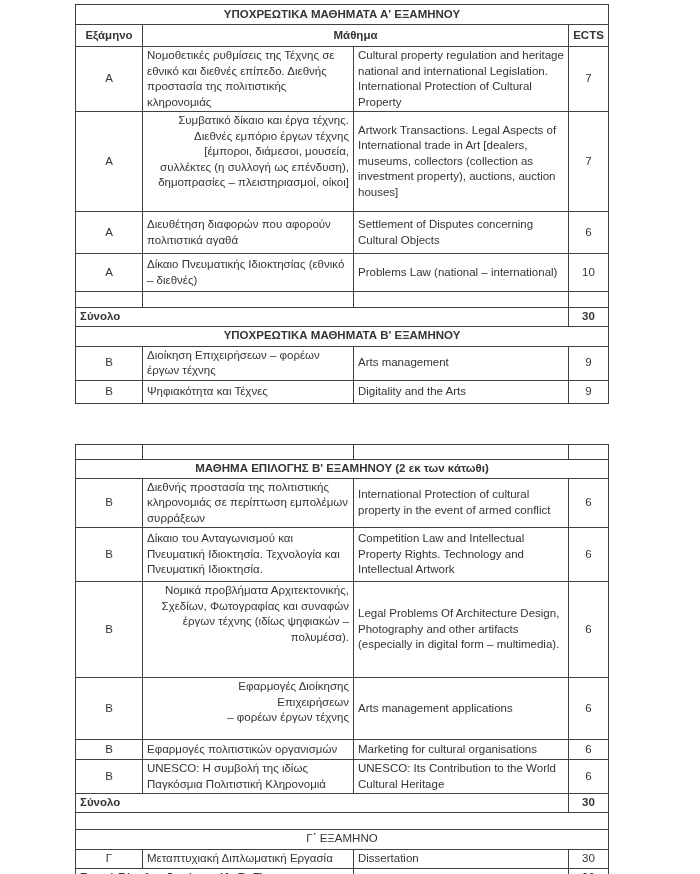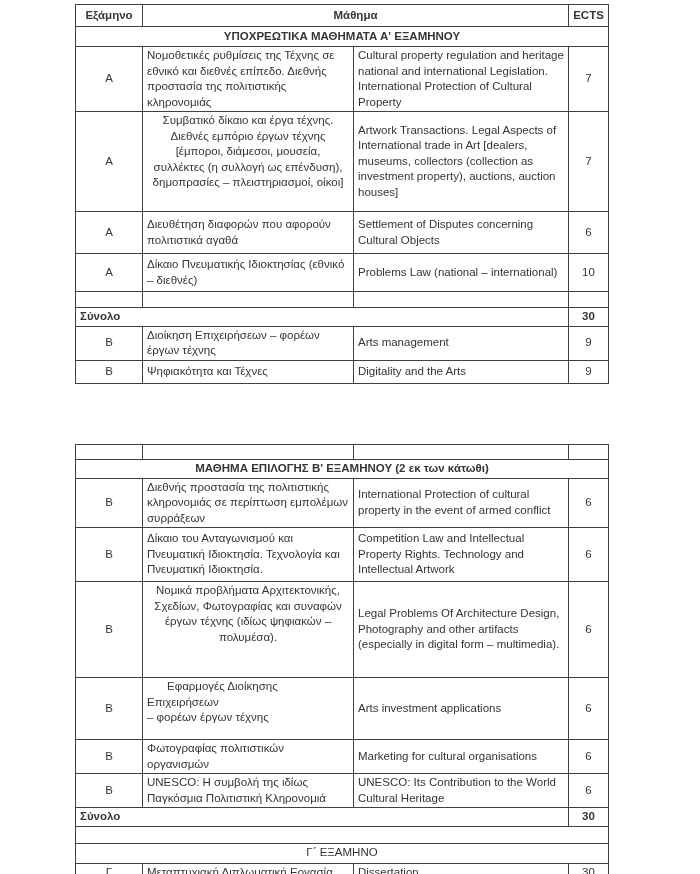--- a/index.html
+++ b/index.html
@@ -32,42 +32,42 @@
     padding:1px 4px;
     vertical-align:middle;
     white-space:pre-line;
     overflow:hidden;
   }
   .c{text-align:center;}
   .b{font-weight:bold;}
   .bi{font-weight:bold;}
   .sec{font-weight:bold;text-align:center;}
   .secplain{text-align:center;}
-  .vtop{vertical-align:top;}
+  .vtop{vertical-align:top;text-align:right;}
   .indent{text-indent:20px;}
   .ects{text-align:center;}
 </style>
 </head>
 <body>
 
 <table id="table1">
   <colgroup>
     <col style="width:67px">
       <col style="width:211px">
       <col style="width:215px">
       <col style="width:40px">
   </colgroup>
   <tbody>
-      <tr style="height:22px">
+      <tr style="height:20px">
+    <td class="sec" colspan="4">ΥΠΟΧΡΕΩΤΙΚΑ ΜΑΘΗΜΑΤΑ Α' ΕΞΑΜΗΝΟΥ</td>
+  </tr>
+  <tr style="height:22px">
     <td class="b c">Εξάμηνο</td>
     <td class="b c" colspan="2">Μάθημα</td>
     <td class="b c">ECTS</td>
-  </tr>
-  <tr style="height:20px">
-    <td class="sec" colspan="4">ΥΠΟΧΡΕΩΤΙΚΑ ΜΑΘΗΜΑΤΑ Α' ΕΞΑΜΗΝΟΥ</td>
   </tr>
   <tr style="height:64px">
     <td class="c">Α</td>
     <td>Νομοθετικές ρυθμίσεις της Τέχνης σε
 εθνικό και διεθνές επίπεδο. Διεθνής
 προστασία της πολιτιστικής κληρονομιάς</td>
     <td>Cultural property regulation and heritage
 national and international Legislation.
 International Protection of Cultural
 Property</td>
@@ -104,20 +104,23 @@
   </tr>
   <tr style="height:16px">
     <td></td>
     <td></td>
     <td></td>
     <td></td>
   </tr>
   <tr style="height:17px">
     <td class="bi" colspan="3">Σύνολο</td>
     <td class="bi ects">30</td>
+  </tr>
+  <tr style="height:20px">
+    <td class="sec" colspan="4">ΥΠΟΧΡΕΩΤΙΚΑ ΜΑΘΗΜΑΤΑ Β' ΕΞΑΜΗΝΟΥ</td>
   </tr>
   <tr style="height:34px">
     <td class="c">Β</td>
     <td>Διοίκηση Επιχειρήσεων – φορέων
 έργων τέχνης</td>
     <td>Arts management</td>
     <td class="ects">9</td>
   </tr>
   <tr style="height:23px">
     <td class="c">Β</td>
@@ -172,26 +175,26 @@
 πολυμέσα).</td>
     <td>Legal Problems Of Architecture Design,
 Photography and other artifacts
 (especially in digital form – multimedia).</td>
     <td class="ects">6</td>
   </tr>
   <tr style="height:62px">
     <td class="c">Β</td>
     <td class="vtop indent">Εφαρμογές Διοίκησης Επιχειρήσεων
 – φορέων έργων τέχνης</td>
-    <td>Arts investment applications</td>
-    <td class="ects">6</td>
-  </tr>
-  <tr style="height:20px">
-    <td class="c">Β</td>
-    <td>Φωτογραφίας πολιτιστικών οργανισμών</td>
+    <td>Arts management applications</td>
+    <td class="ects">6</td>
+  </tr>
+  <tr style="height:20px">
+    <td class="c">Β</td>
+    <td>Εφαρμογές πολιτιστικών οργανισμών</td>
     <td>Marketing for cultural organisations</td>
     <td class="ects">6</td>
   </tr>
   <tr style="height:32px">
     <td class="c">Β</td>
     <td>UNESCO: Η συμβολή της ιδίως
 Παγκόσμια Πολιτιστική Κληρονομιά</td>
     <td>UNESCO: Its Contribution to the World
 Cultural Heritage</td>
     <td class="ects">6</td>

